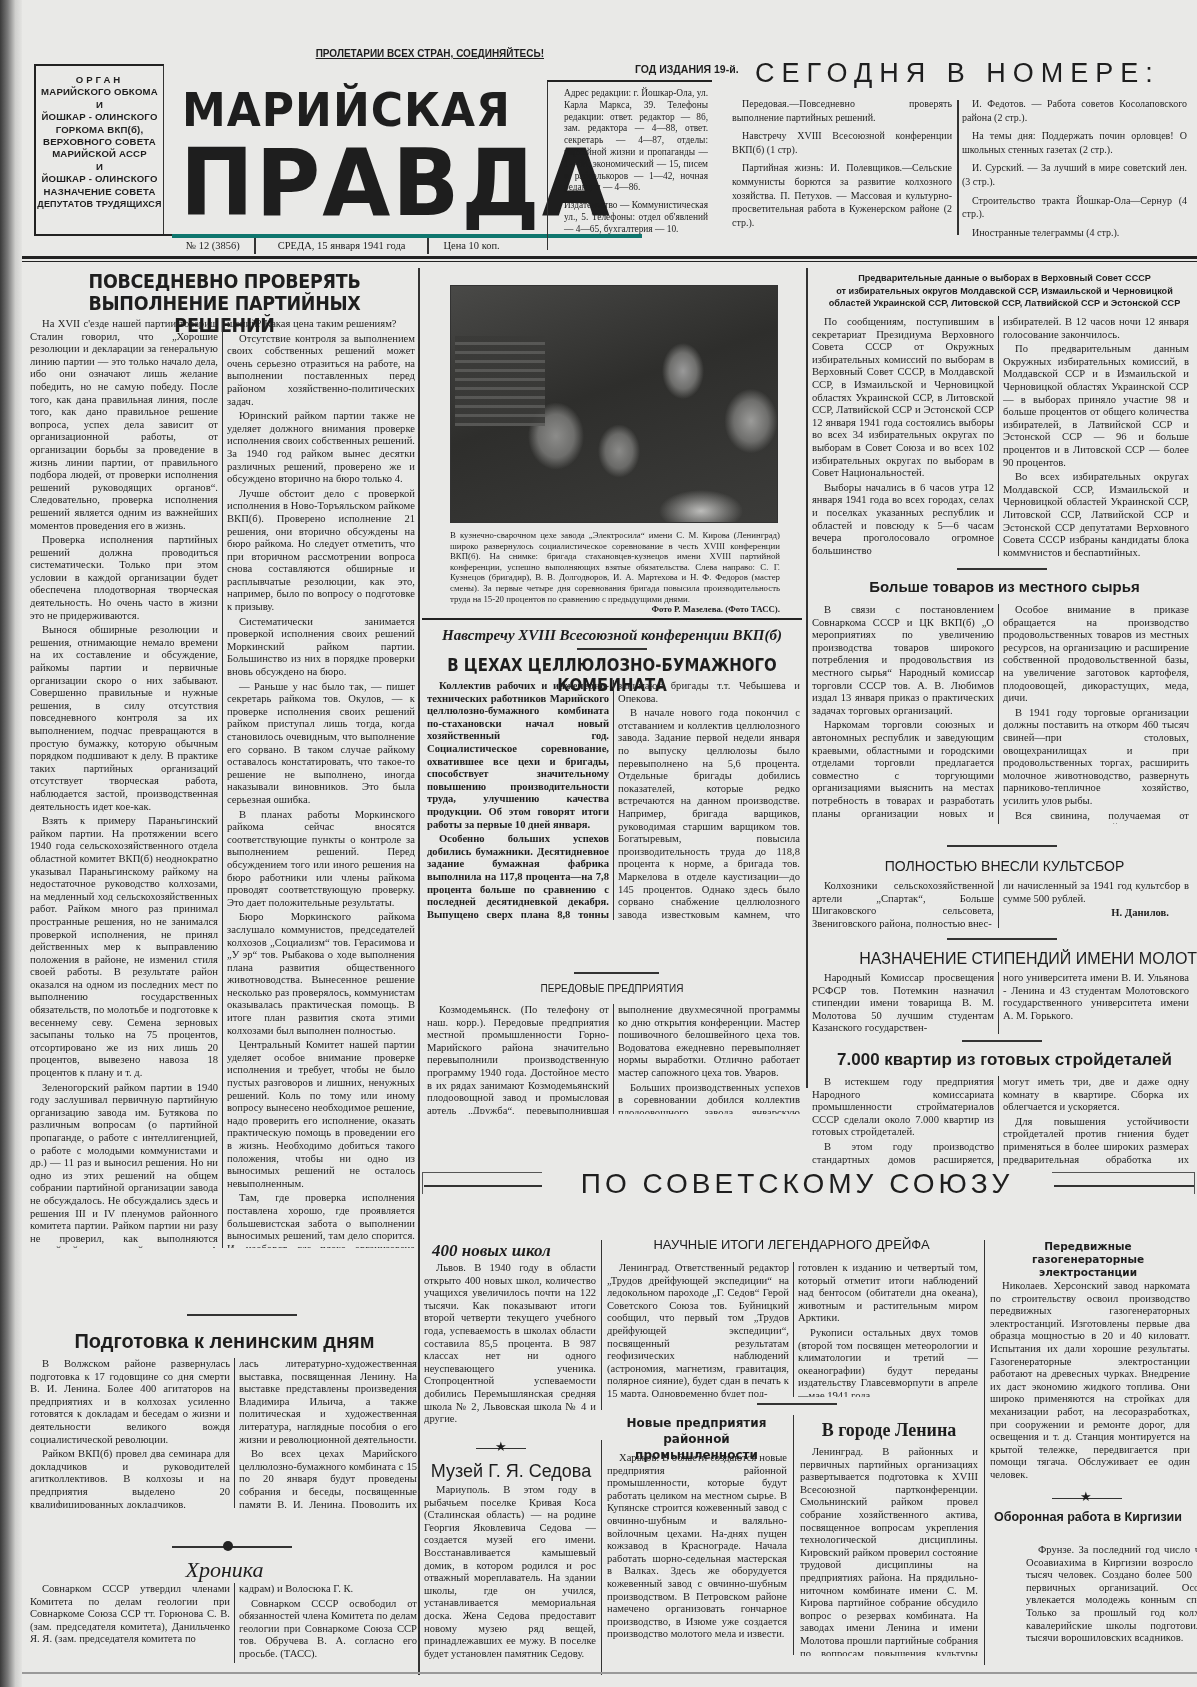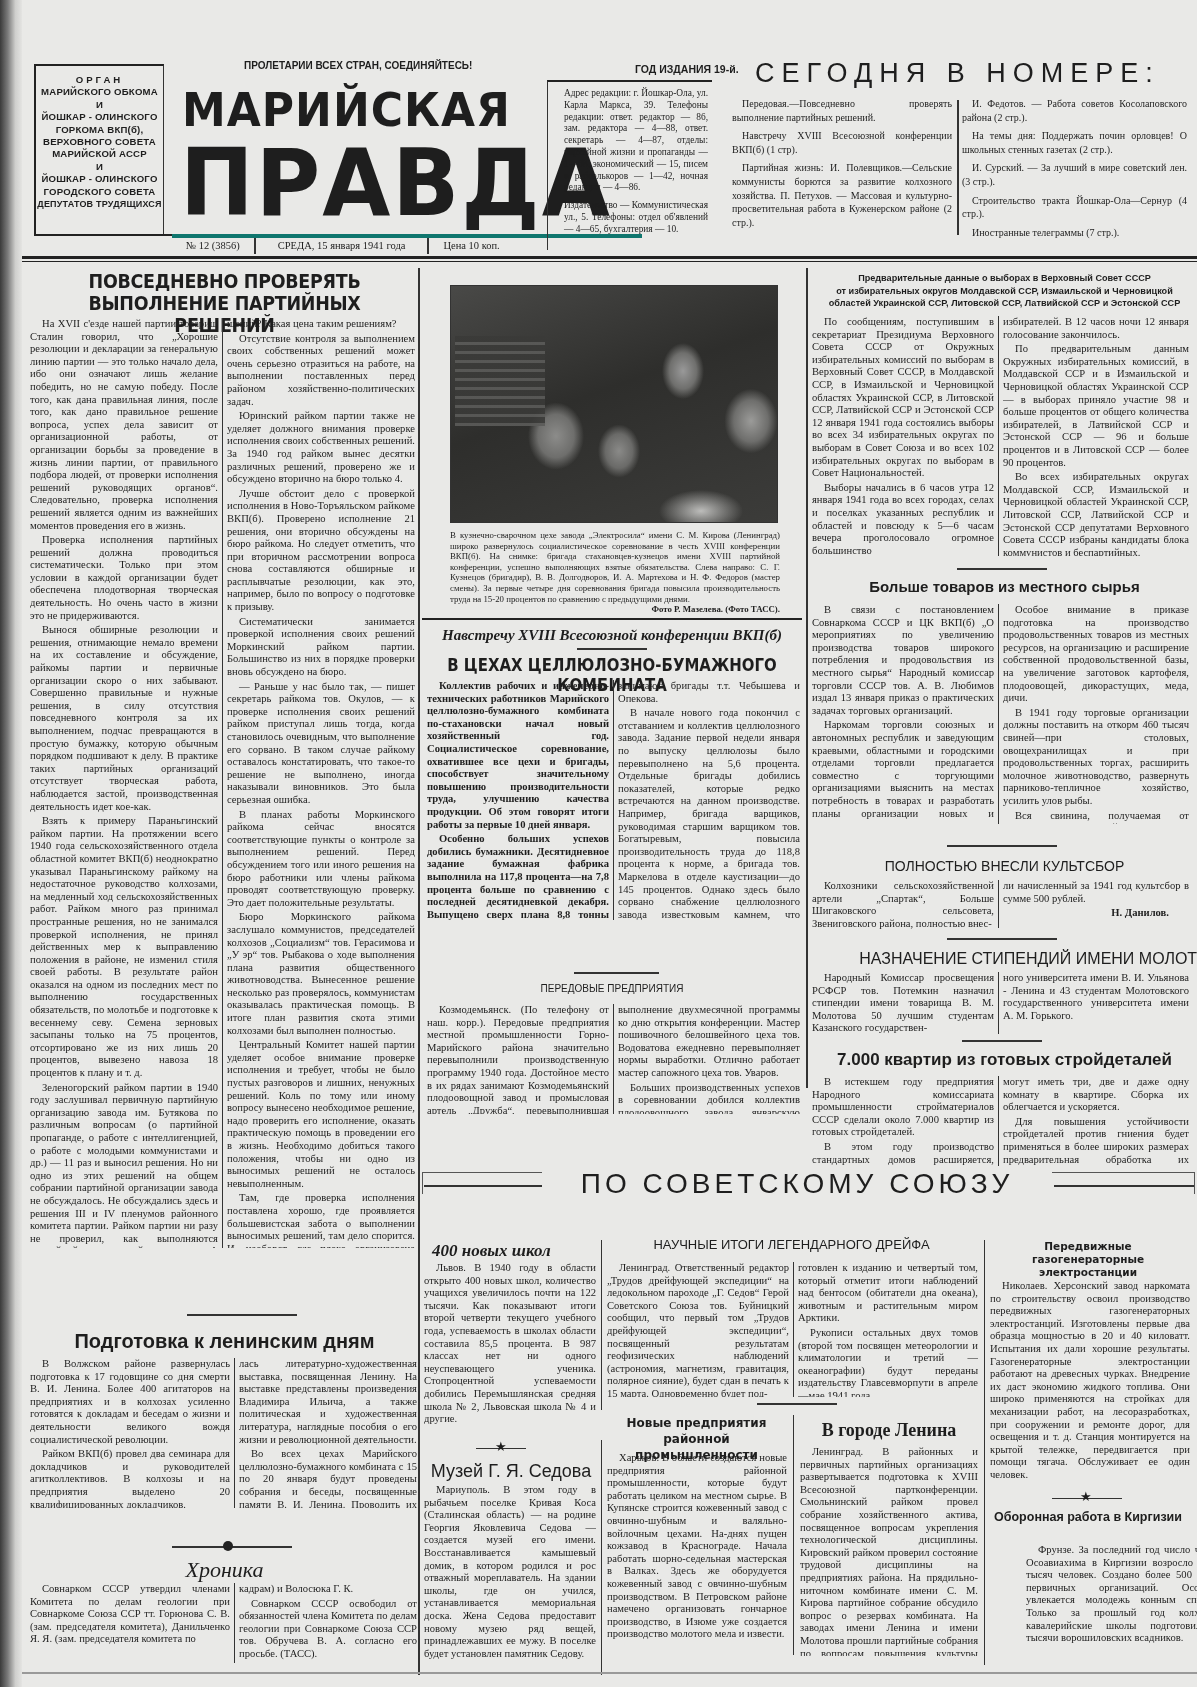--- a/index.html
+++ b/index.html
@@ -12,21 +12,21 @@
   .col p { text-indent: 12px; margin-bottom: 2px; }
   .vr { position: absolute; width: 1.5px; background: #333; }
   .hr { position: absolute; height: 2px; background: #222; }
   .hr.thin { height: 1px; }
   .cond { font-family: "DejaVu Sans", "Liberation Sans", sans-serif; }
   .bold { font-weight: bold; }
   .it { font-style: italic; }
 
   
   .organ-box { position: absolute; left: 12px; top: 64px; width: 130px; height: 170px; border-left: 2px solid #222; border-top: 2px solid #222; border-right: 1px solid #333; padding-top: 8px; font-family: "Liberation Sans", sans-serif; font-size: 9.6px; line-height: 12.4px; text-align: center; font-weight: bold; letter-spacing: 0.2px; }
-  .motto { position: absolute; left: 222px; top: 60px; width: 300px; font-family: "Liberation Sans", sans-serif; font-weight: bold; font-size: 10px; text-align: left; }
+  .motto { position: absolute; left: 222px; top: 48px; width: 300px; font-family: "Liberation Sans", sans-serif; font-weight: bold; font-size: 10px; text-align: right; text-decoration: underline; }
   .title1 { position: absolute; left: 160px; top: 86px; width: 330px; font-family: "DejaVu Sans", sans-serif; font-weight: bold; font-size: 44px; letter-spacing: 1px; line-height: 48px; transform: scaleY(1.05); }
   .title2 { position: absolute; left: 158px; top: 136px; width: 332px; font-family: "DejaVu Sans", sans-serif; font-weight: bold; font-size: 88px; line-height: 90px; letter-spacing: 2px; transform: scale(1.0,1.05); transform-origin: top left; }
   .issue-row { position: absolute; left: 150px; top: 234px; width: 470px; height: 20px; font-size: 10.5px; display: flex; align-items: center; border-top: 4px solid #0f766e; }
   .issue-row span { padding: 0 14px; border-right: 2px solid #333; line-height: 16px; }
   .issue-row span:last-child { border-right: none; }
   .year { position: absolute; left: 613px; top: 63px; font-family: "Liberation Sans", sans-serif; font-weight: bold; font-size: 10.5px; }
   .addr-box { position: absolute; left: 525px; top: 80px; width: 165px; height: 170px; border-top: 2px solid #222; border-left: 1px solid #333; padding: 6px 4px 0 16px; font-size: 9.4px; line-height: 11.8px; text-align: justify; }
   .addr-box p { margin-bottom: 6px; }
   .today-title { position: absolute; left: 733px; top: 58px; width: 440px; font-family: "Liberation Sans", sans-serif; font-size: 27px; letter-spacing: 7px; }
   .today-col { position: absolute; font-size: 10px; line-height: 13.6px; text-align: justify; }
@@ -59,21 +59,21 @@
   <div class="organ-box">
     <div style="letter-spacing:3px;">ОРГАН</div>
     <div>МАРИЙСКОГО ОБКОМА</div>
     <div>И</div>
     <div>ЙОШКАР - ОЛИНСКОГО</div>
     <div>ГОРКОМА ВКП(б),</div>
     <div>ВЕРХОВНОГО СОВЕТА</div>
     <div>МАРИЙСКОЙ АССР</div>
     <div>И</div>
     <div>ЙОШКАР - ОЛИНСКОГО</div>
-    <div>ГОРОДСКОГО СОВЕТА</div>
+    <div>НАЗНАЧЕНИЕ СОВЕТА</div>
     <div style="font-size:9px;">ДЕПУТАТОВ ТРУДЯЩИХСЯ</div>
   </div>
   <div class="hr" style="left:12px;top:234px;width:138px;height:2px;"></div>
 
   <div class="motto">ПРОЛЕТАРИИ ВСЕХ СТРАН, СОЕДИНЯЙТЕСЬ!</div>
   <div class="title1">МАРИЙСКАЯ</div>
   <div class="title2">ПРАВДА</div>
 
   <div class="issue-row">
     <span>№ 12 (3856)</span>
@@ -92,21 +92,21 @@
     <p>Передовая.—Повседневно проверять выполнение партийных решений.</p>
     <p>Навстречу XVIII Всесоюзной конференции ВКП(б) (1 стр).</p>
     <p>Партийная жизнь: И. Полевщиков.—Сельские коммунисты борются за развитие колхозного хозяйства. П. Петухов. — Массовая и культурно-просветительная работа в Куженерском районе (2 стр.).</p>
   </div>
   <div class="vr" style="left:935px;top:100px;height:135px;"></div>
   <div class="today-col" style="left:940px;top:97px;width:225px;">
     <p>И. Федотов. — Работа советов Косолаповского района (2 стр.).</p>
     <p>На темы дня: Поддержать почин орловцев! О школьных стенных газетах (2 стр.).</p>
     <p>И. Сурский. — За лучший в мире советский лен. (3 стр.).</p>
     <p>Строительство тракта Йошкар-Ола—Сернур (4 стр.).</p>
-    <p>Иностранные телеграммы (7 стр.).</p>
+    <p>Иностранные телеграммы (4 стр.).</p>
   </div>
 
   <div class="hr" style="left:0;top:256px;width:1175px;height:3px;"></div>
   <div class="hr thin" style="left:0;top:261px;width:1175px;"></div>
 
   <div class="head-main">ПОВСЕДНЕВНО ПРОВЕРЯТЬ ВЫПОЛНЕНИЕ ПАРТИЙНЫХ РЕШЕНИЙ</div>
   <div class="vr" style="left:396px;top:268px;height:1407px;"></div>
 
   <div class="col" style="left:8px;top:318px;width:188px;height:930px;overflow:hidden;">
     <p>На XVII с'езде нашей партии товарищ Сталин говорил, что „Хорошие резолюции и декларации за генеральную линию партии — это только начало дела, ибо они означают лишь желание победить, но не самую победу. После того, как дана правильная линия, после того, как дано правильное решение вопроса, успех дела зависит от организационной работы, от организации борьбы за проведение в жизнь линии партии, от правильного подбора людей, от проверки исполнения решений руководящих органов“. Следовательно, проверка исполнения решений является одним из важнейших моментов проведения его в жизнь.</p>
@@ -211,21 +211,21 @@
   </div>
 
   <div class="dash" style="left:935px;top:568px;width:90px;"></div>
   <div class="sect-title bold" style="left:790px;top:578px;width:385px;font-size:15px;">Больше товаров из местного сырья</div>
   <div class="col" style="left:790px;top:604px;width:182px;height:220px;overflow:hidden;">
     <p>В связи с постановлением Совнаркома СССР и ЦК ВКП(б) „О мероприятиях по увеличению производства товаров широкого потребления и продовольствия из местного сырья“ Народный комиссар торговли СССР тов. А. В. Любимов издал 13 января приказ о практических задачах торговых организаций.</p>
     <p>Наркомам торговли союзных и автономных республик и заведующим краевыми, областными и городскими отделами торговли предлагается совместно с торгующими организациями выяснить на местах потребность в товарах и разработать планы организации новых и расширения существующих предприятий местной промышленности и промысловой кооперации.</p>
   </div>
   <div class="vr" style="left:976px;top:604px;height:220px;width:1px;"></div>
   <div class="col" style="left:981px;top:604px;width:186px;height:220px;overflow:hidden;">
-    <p>Особое внимание в приказе подготовка на производство продовольственных товаров из местных ресурсов, на организацию и расширение собственной продовольственной базы, на увеличение заготовок картофеля, плодоовощей, дикорастущих, меда, дичи.</p>
+    <p>Особое внимание в приказе обращается на производство продовольственных товаров из местных ресурсов, на организацию и расширение собственной продовольственной базы, на увеличение заготовок картофеля, плодоовощей, дикорастущих, меда, дичи.</p>
     <p>В 1941 году торговые организации должны поставить на откорм 460 тысяч свиней—при столовых, овощехранилищах и при продовольственных торгах, расширить молочное животноводство, развернуть парниково-тепличное хозяйство, усилить улов рыбы.</p>
     <p>Вся свинина, получаемая от свинооткормочных хозяйств и весь улов рыбы будут оставляться для реализации на местах сверх выделяемых фондов. (ТАСС).</p>
   </div>
 
   <div class="dash" style="left:925px;top:845px;width:110px;"></div>
   <div class="sect-title" style="left:790px;top:858px;width:385px;font-size:14px;">ПОЛНОСТЬЮ ВНЕСЛИ КУЛЬТСБОР</div>
   <div class="col" style="left:790px;top:880px;width:182px;height:52px;overflow:hidden;">
     <p>Колхозники сельскохозяйственной артели „Спартак“, Больше Шигаковского сельсовета, Звениговского района, полностью внес-</p>
   </div>
   <div class="vr" style="left:976px;top:880px;height:48px;width:1px;"></div>

